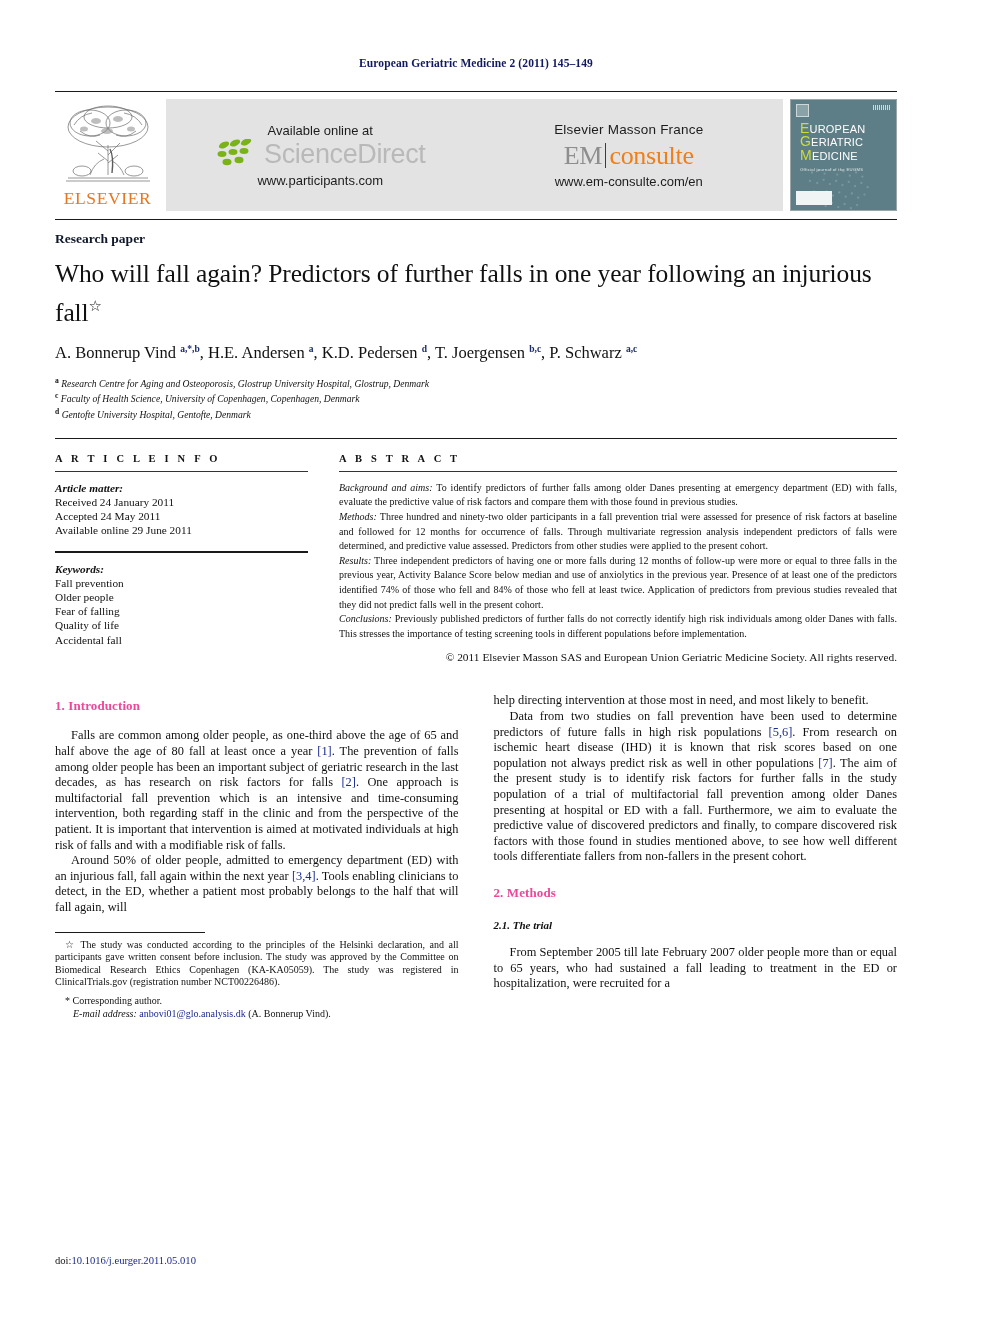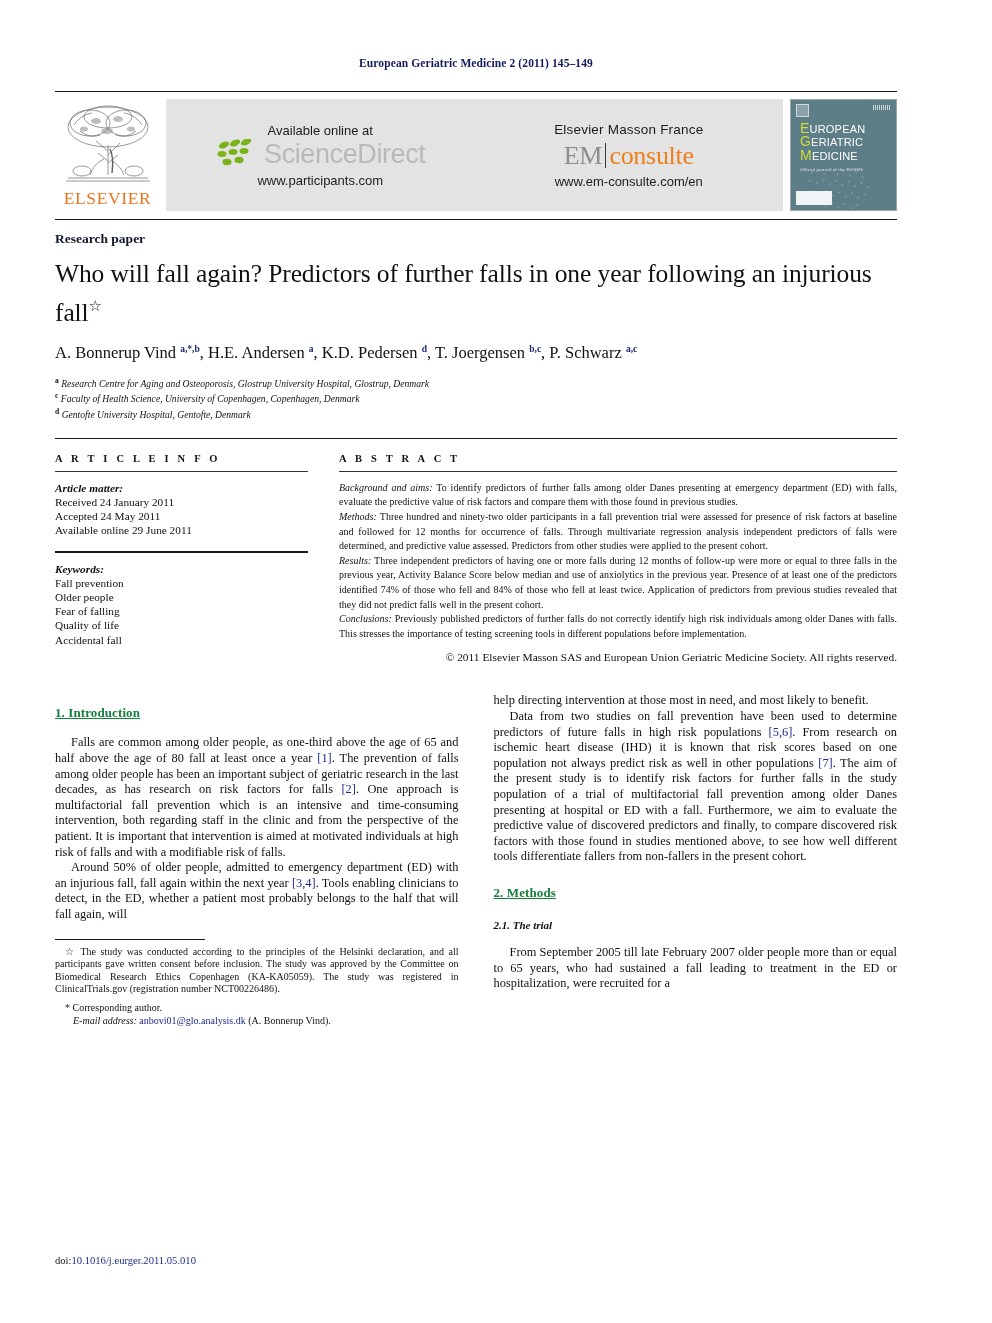--- a/index.html
+++ b/index.html
@@ -134,21 +134,21 @@
   .kw-block { font-size: 11.3px; line-height: 14.2px; margin-top: 9px; color:#111; }
 
   .abs-body { font-size: 10px; line-height: 14.6px; text-align: justify; margin-top: 9px; color:#111; }
   .abs-body p { margin: 0; }
   .abs-body .lbl { font-style: italic; }
   .copyright { margin-top: 10px; text-align: right; font-size: 11.4px; color:#111;}
 
   
   .body-cols { display: flex; gap: 35px; margin-top: 30px; }
   .bcol { flex: 1 1 50%; }
-  h2.h-sec { font-size: 13px; font-weight: bold; margin: 12px 0 14px 0; color:#15803d; letter-spacing:.1px;text-decoration:underline;}
+  h2.h-sec { font-size: 13px; font-weight: bold; margin: 5px 0 14px 0; color:#ec4899; letter-spacing:.1px;}
   h3.h-sub { font-size: 11px; font-weight: bold; font-style: italic; margin: 18px 0 14px 0; color:#111; }
   .para {
     font-size: 12.4px; line-height: 15.6px; text-align: justify;
     text-indent: 16px; margin: 0 0 0 0; color:#111;
   }
   .para + .para { margin-top: 0; }
   a.ref, .ref { color: #1a2a8e; text-decoration: none; }
 
   
   .fn-wrap { margin-top: 16px; }

